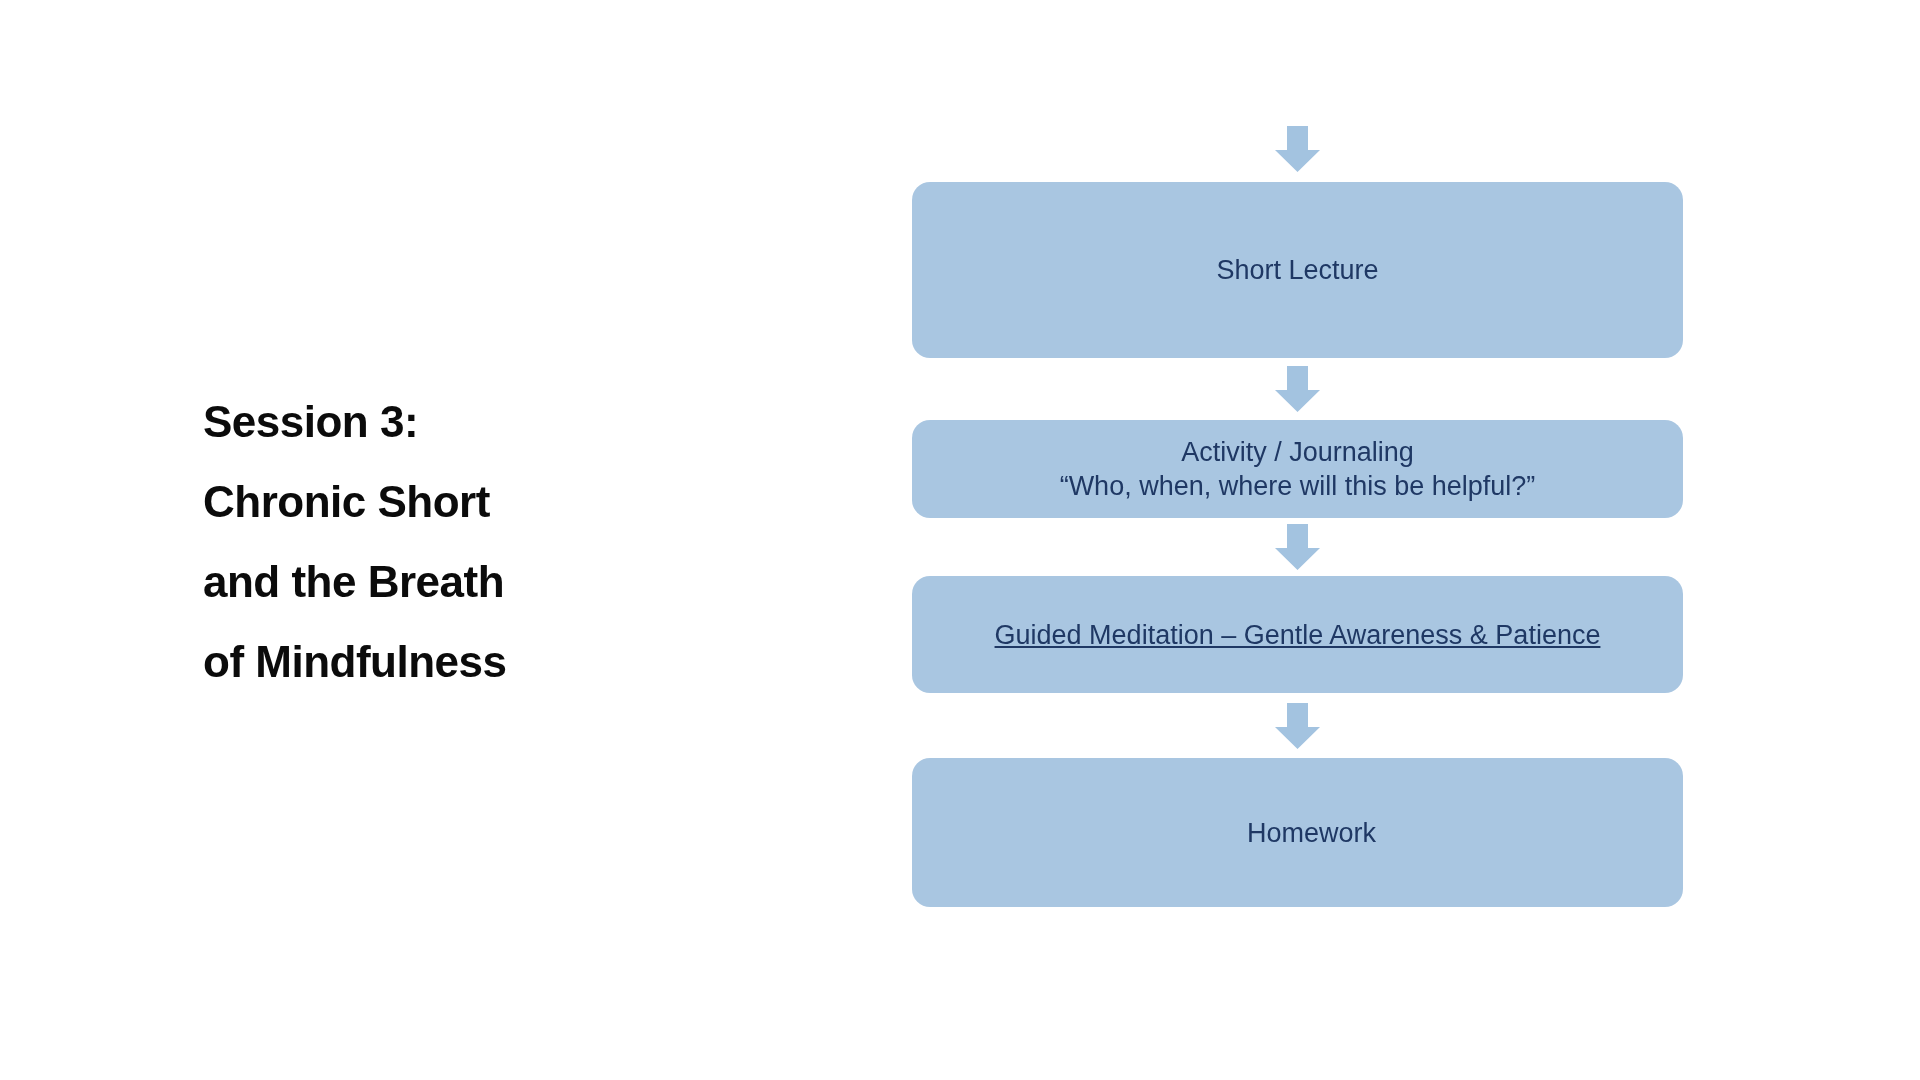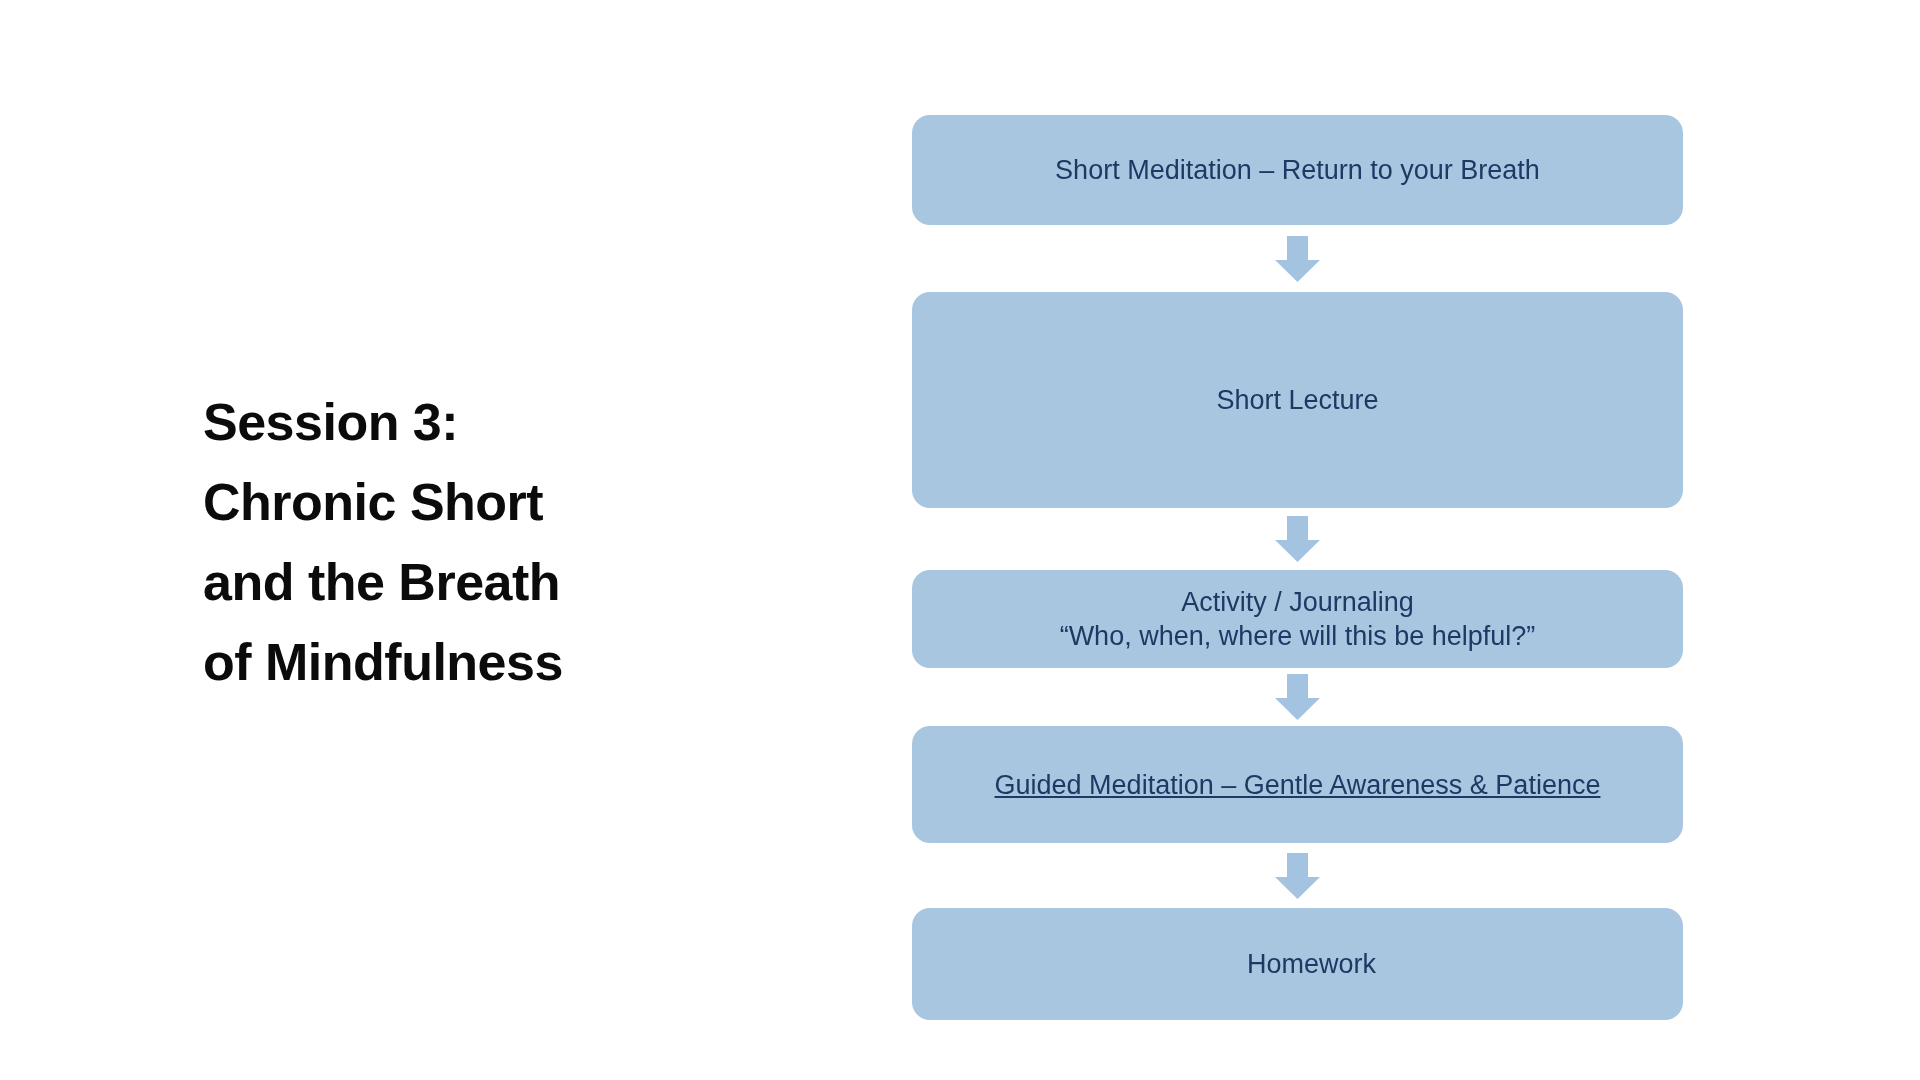--- a/index.html
+++ b/index.html
@@ -15,21 +15,21 @@
     overflow: hidden;
     font-family: "Liberation Sans", sans-serif;
   }
 
   
   .title {
     position: absolute;
     left: 203px;
     top: 382px;
     color: var(--title-text, #0b0b0b);
-    font-size: 52px;
+    font-size: 44px;
     line-height: 80px;
     font-weight: 700;
     letter-spacing: -0.5px;
     white-space: nowrap;
   }
 
   
   .flow {
     position: absolute;
     left: 912px;
@@ -48,24 +48,24 @@
     text-align: center;
     display: flex;
     flex-direction: column;
     justify-content: center;
     align-items: center;
     padding: 0 16px;
     box-sizing: border-box;
   }
   .step .line { width: 100%; }
   .h-1 { height: 110px; }
-  .h-2 { height: 216px; }
+  .h-2 { height: 176px; }
   .h-3 { height: 98px; }
   .h-4 { height: 117px; text-decoration: underline; }
-  .h-5 { height: 112px; padding-left: 44px; }
+  .h-5 { height: 149px; padding-left: 44px; }
 
   .gap {
     display: flex;
     justify-content: center;
     align-items: center;
   }
   .g-1 { height: 67px; }
   .g-2 { height: 62px; }
   .g-3 { height: 58px; }
   .g-4 { height: 65px; }
@@ -83,23 +83,20 @@
 
   <div class="title">
     <div class="line">Session 3:</div>
     <div class="line">Chronic Short</div>
     <div class="line">and the Breath</div>
     <div class="line">of Mindfulness</div>
   </div>
 
   <div class="flow">
 
-    <div class="step h-1">
-      <div class="line">Short Meditation – Return to your Breath</div>
-    </div>
 
     <div class="gap g-1">
       <svg viewBox="0 0 45 46" aria-hidden="true">
         <polygon points="12,0 33,0 33,24 45,24 22.5,46 0,24 12,24"></polygon>
       </svg>
     </div>
 
     <div class="step h-2">
       <div class="line">Short Lecture</div>
     </div>

